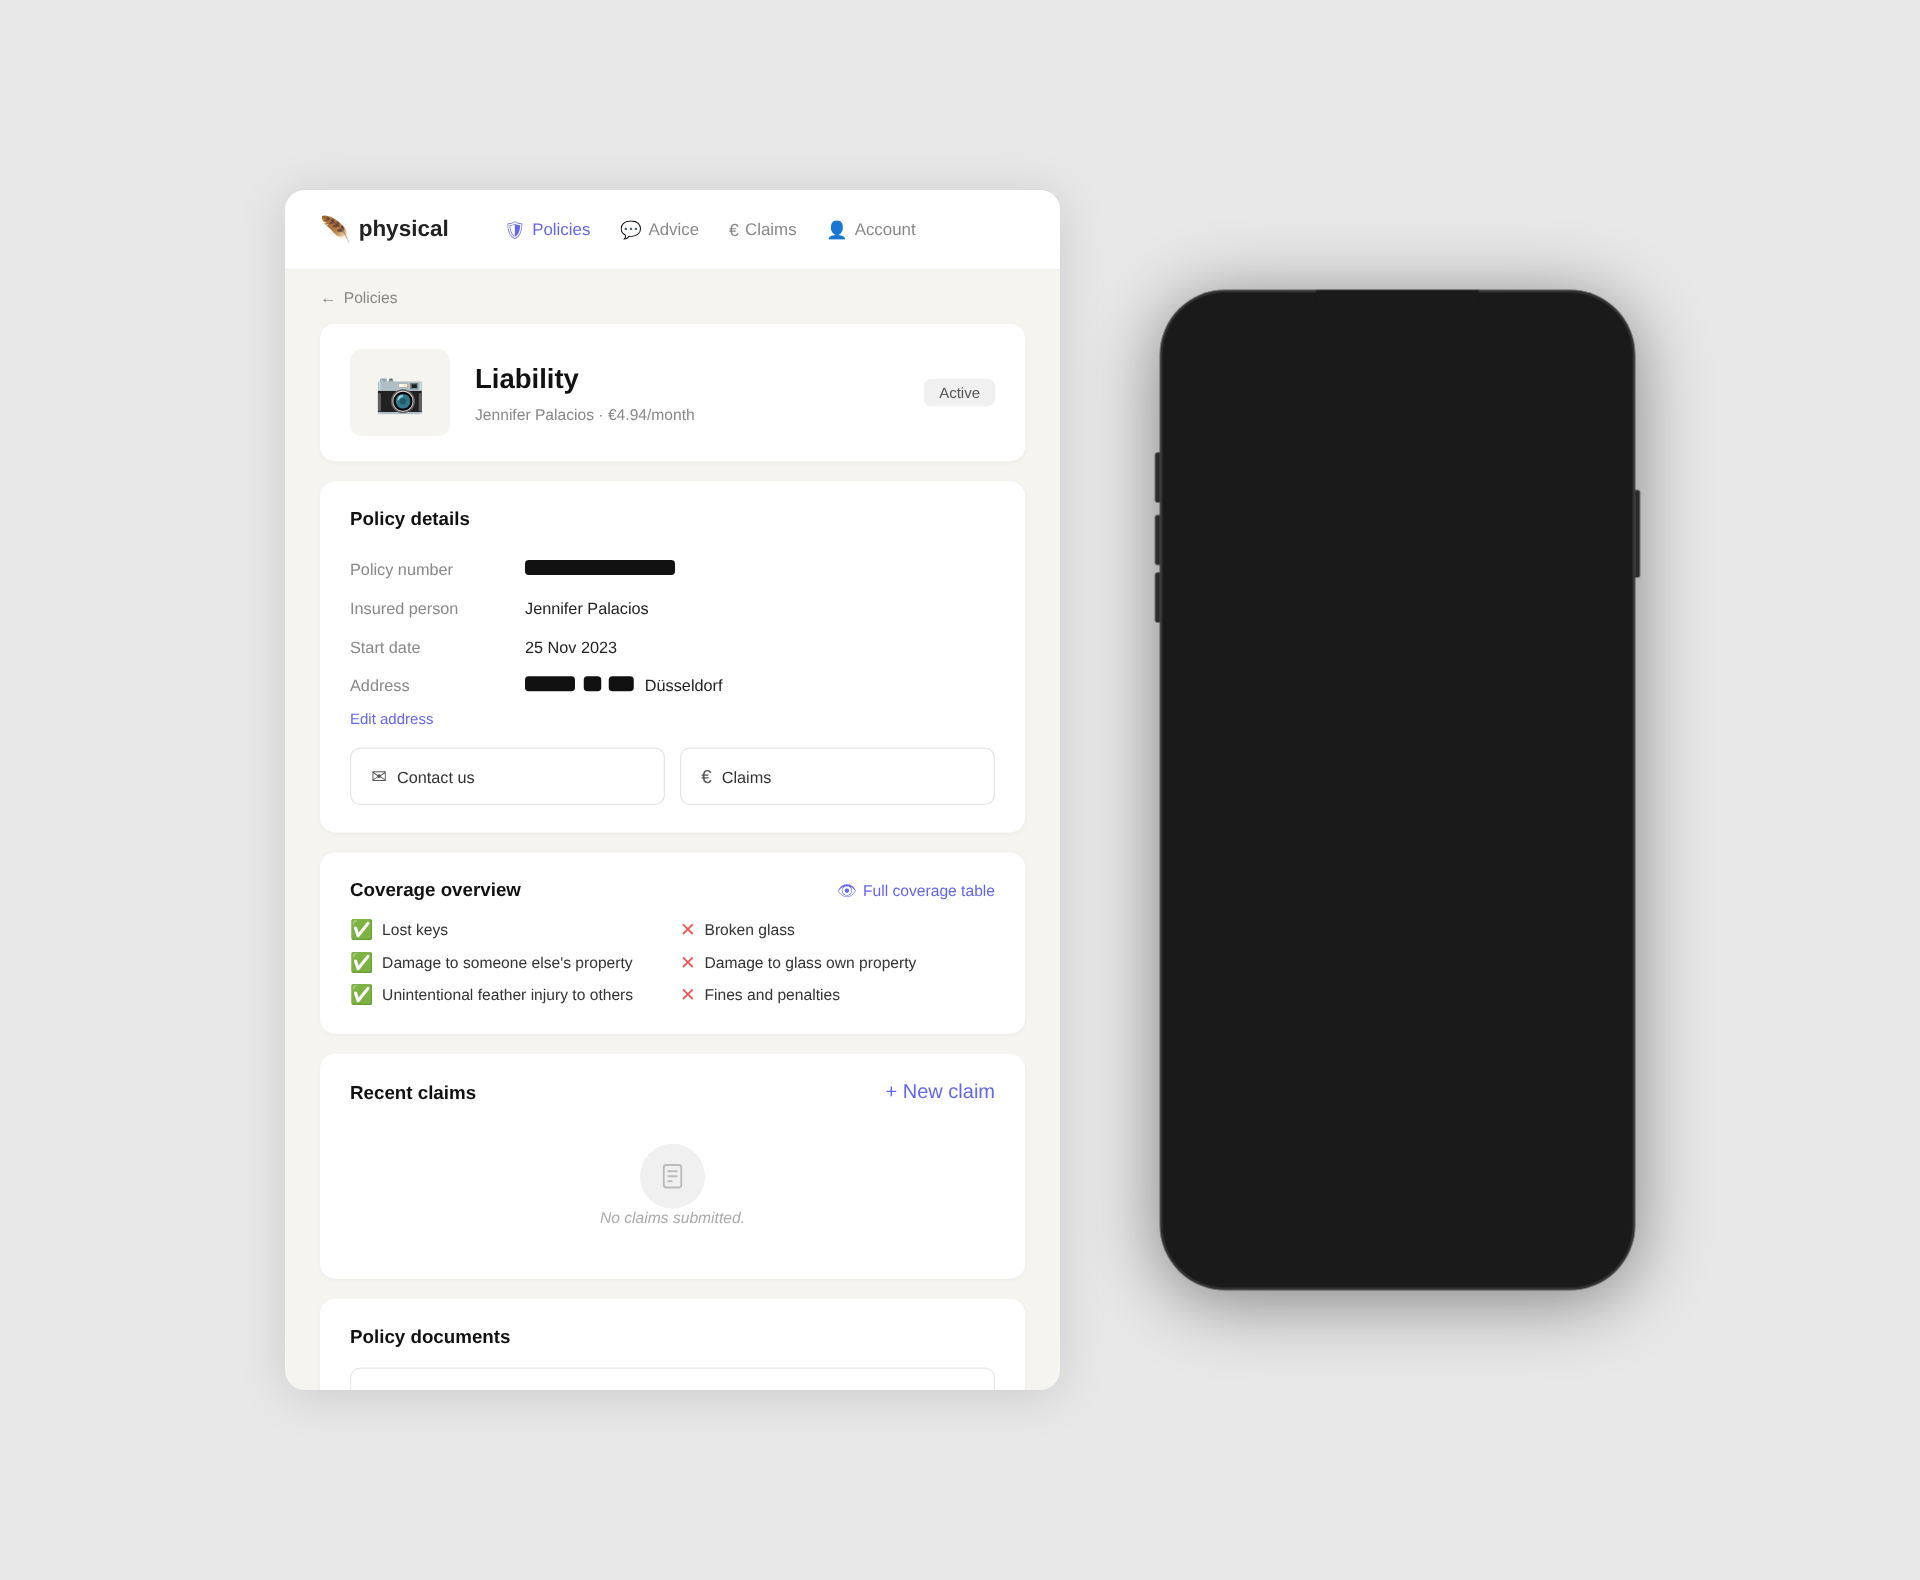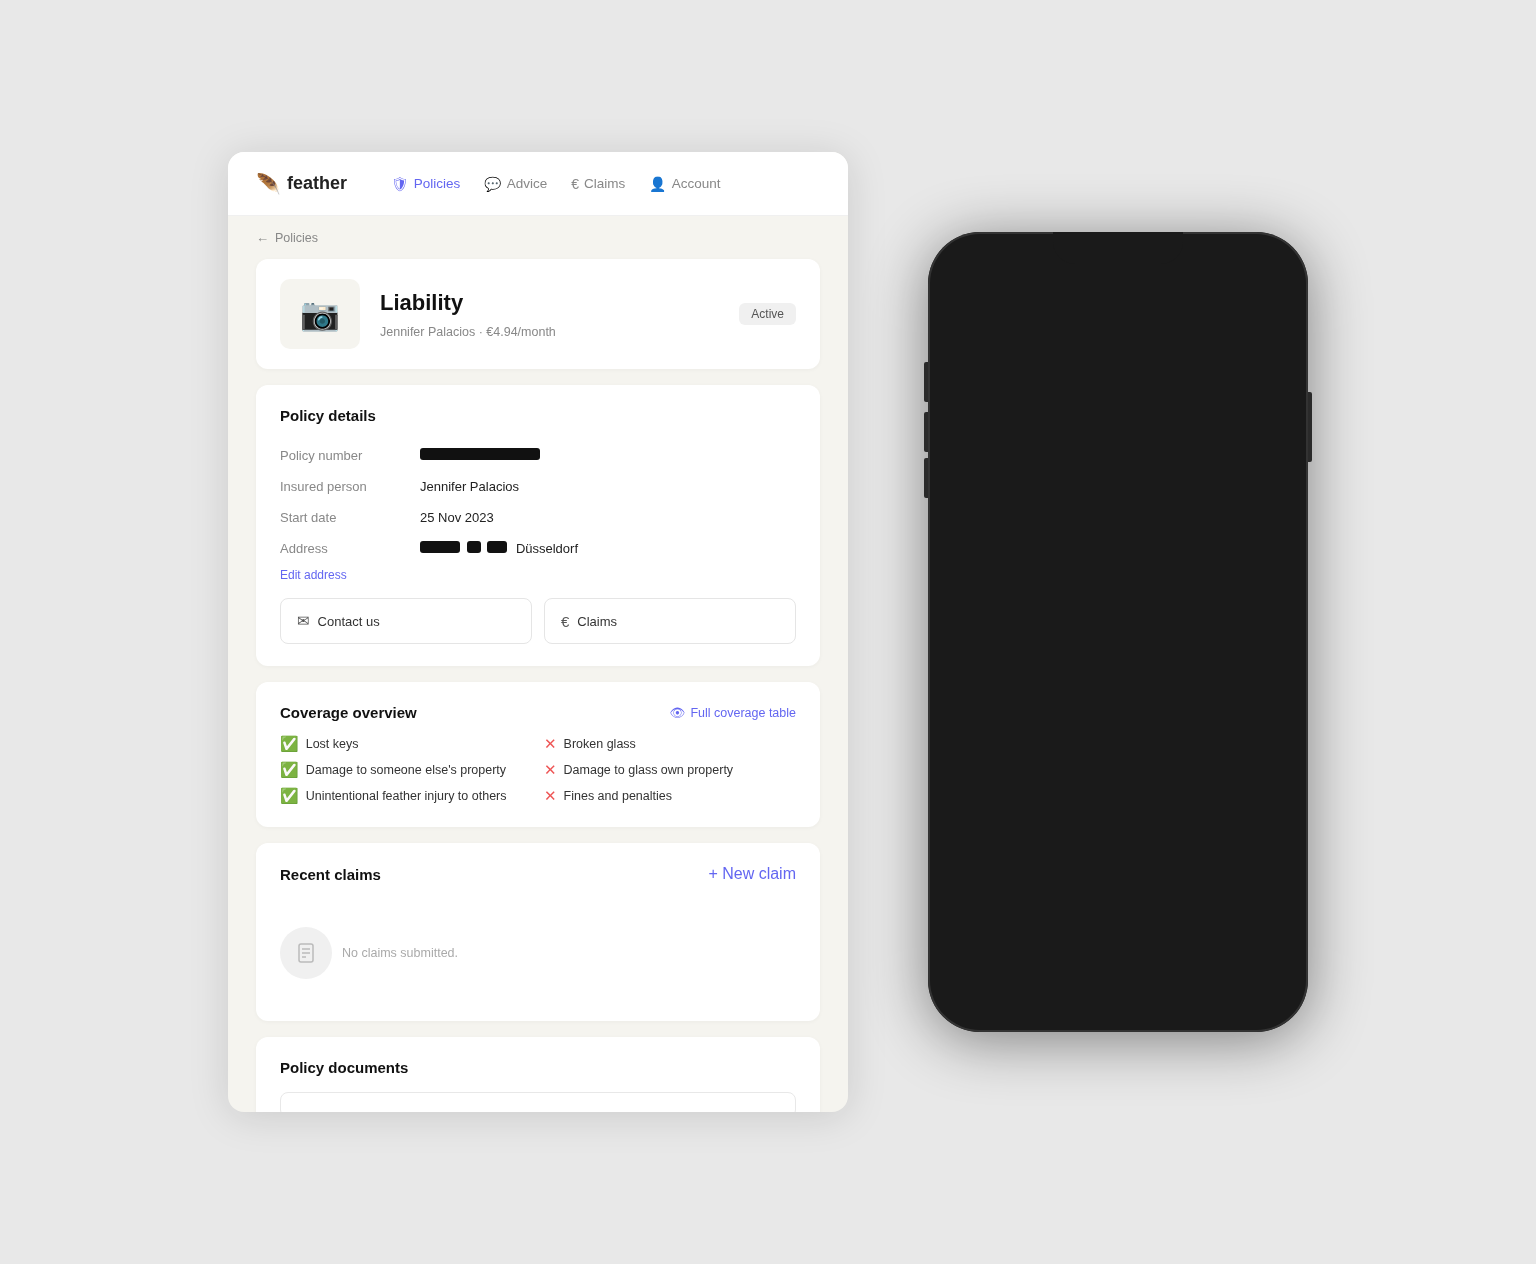--- a/index.html
+++ b/index.html
@@ -263,38 +263,38 @@
       color: #e55;
       font-size: 15px;
       flex-shrink: 0;
     }
 
     
     .claims-header {
       display: flex;
       align-items: center;
       justify-content: space-between;
-      margin-bottom: 24px;
+      margin-bottom: 12px;
     }
 
     .new-claim-btn {
       display: flex;
       align-items: center;
       gap: 5px;
       font-size: 16px;
       color: #6366f1;
       cursor: pointer;
     }
 
     .empty-claims {
       display: flex;
-      flex-direction: row;
+      flex-direction: column;
       align-items: center;
       padding: 20px 0;
-      gap: 10px;
+      font-style: italic;
     }
 
     .empty-icon {
       width: 52px;
       height: 52px;
       background: #f0f0f0;
       border-radius: 50%;
       display: flex;
       align-items: center;
       justify-content: center;
@@ -616,21 +616,21 @@
     .phone-content::-webkit-scrollbar { display: none; }
   </style>
 </head>
 <body>
 
 <div class="browser-panel">
 
   <div class="browser-header">
     <a class="logo">
       <span class="logo-icon">🪶</span>
-      <span>feather</span>
+      <span>physical</span>
     </a>
     <nav class="nav">
       <div class="nav-item active">
         <span class="nav-icon">🛡</span>
         <span>Policies</span>
       </div>
       <div class="nav-item">
         <span class="nav-icon">💬</span>
         <span>Advice</span>
       </div>

